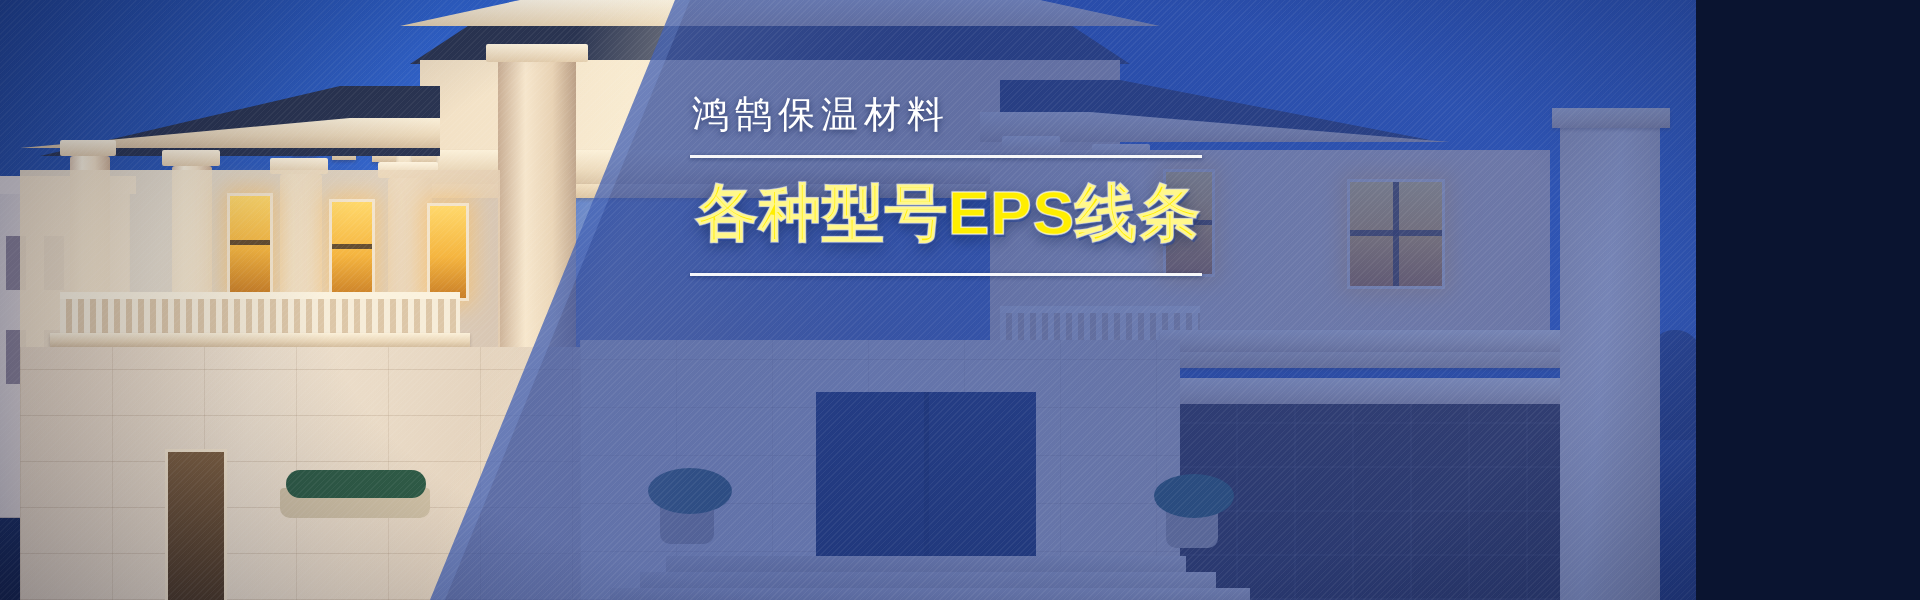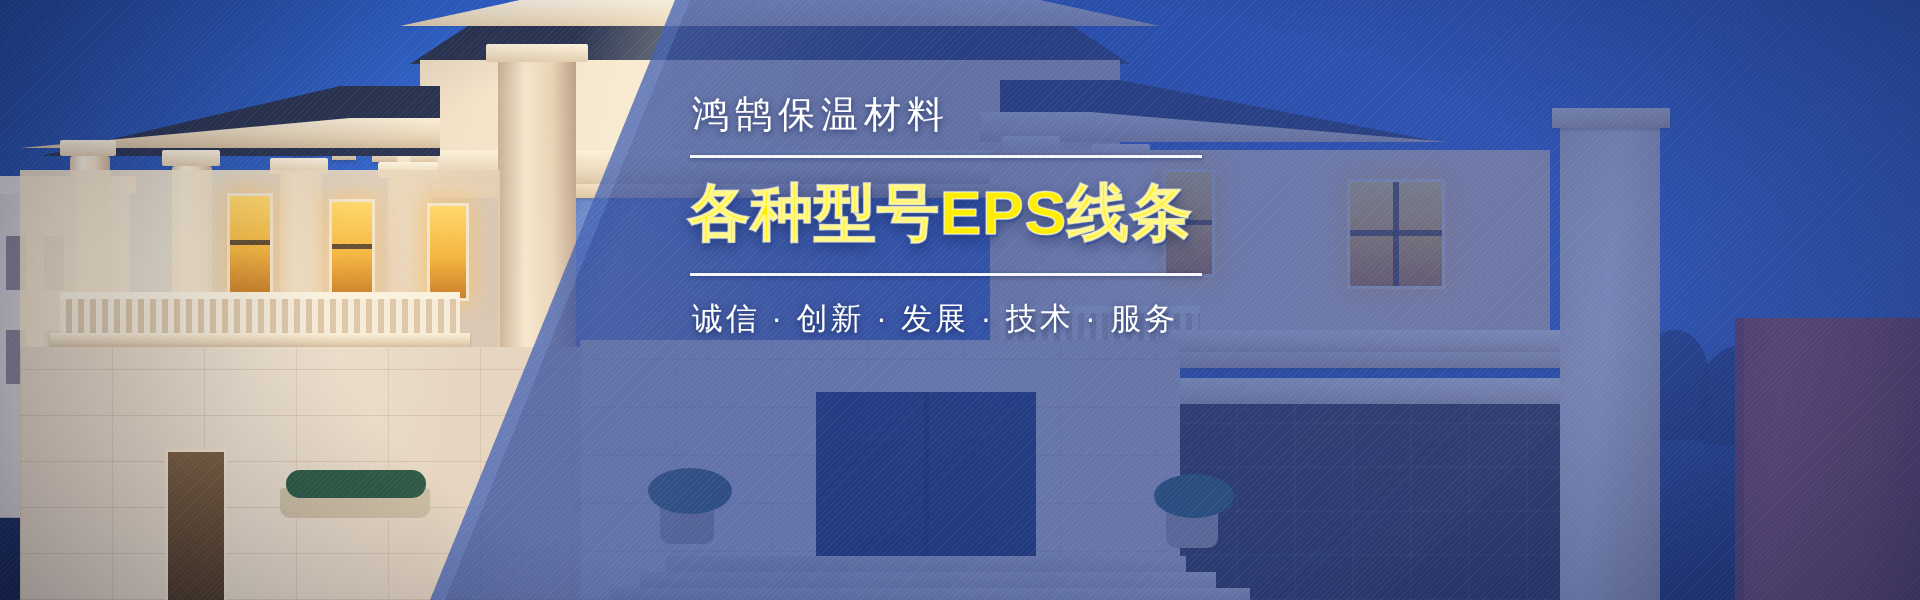--- a/index.html
+++ b/index.html
@@ -1,18 +1,18 @@
 <!DOCTYPE html>
 <html><head>
 <meta charset="utf-8">
 <title>Banner</title>
 <style>
   html,body{margin:0;padding:0;background:#0a1430;}
   #banner{
-    position:relative;width:1920px;height:600px;overflow:hidden;
+    position:relative;width:1696px;height:600px;overflow:hidden;
     font-family:"Liberation Sans","DejaVu Sans",sans-serif;
     background:#2f5fc4;
   }
   .layer{position:absolute;top:0;left:0;width:1920px;height:600px;}
 
   
   .sky{
     background:linear-gradient(#2f62cc 0%,#3668cf 28%,#3b6bd0 52%,#3a63c2 72%,#2e4f9e 100%);
   }
   .sky-glow{
@@ -146,20 +146,21 @@
     font-weight:400;
     text-shadow:0 2px 6px rgba(10,25,70,.65);
     padding-left:4px;
   }
   .rule{
     margin:22px 0 0 2px;width:512px;height:3px;background:#ffffff;opacity:.95;
     box-shadow:0 1px 4px rgba(10,25,70,.5);
   }
   .headline{
     margin-top:22px;
+    margin-left:8px;
   }
   .headline .line{
     font-size:62px;line-height:1.08;font-weight:bold;color:#ffee00;
     letter-spacing:1px;white-space:nowrap;
     -webkit-text-stroke:1.5px rgba(255,255,255,.55);
     text-shadow:
       0 0 2px rgba(255,255,255,.85),
       2px 3px 0 rgba(40,70,150,.55),
       0 5px 14px rgba(10,25,70,.55);
   }
@@ -330,19 +331,18 @@
     <div class="brand">鸿鹄保温材料</div>
 
     <div class="rule"></div>
 
     <div class="headline">
       <div class="line">各种型号EPS线条</div>
     </div>
 
     <div class="rule2"></div>
 
-    <div class="tagline">诚信 · 创新 · 发展 · 技术 · 服务</div>
   </div>
 
   <div class="layer hatch"></div>
   <div class="layer vignette"></div>
 
 </div>
 
 </body></html>

